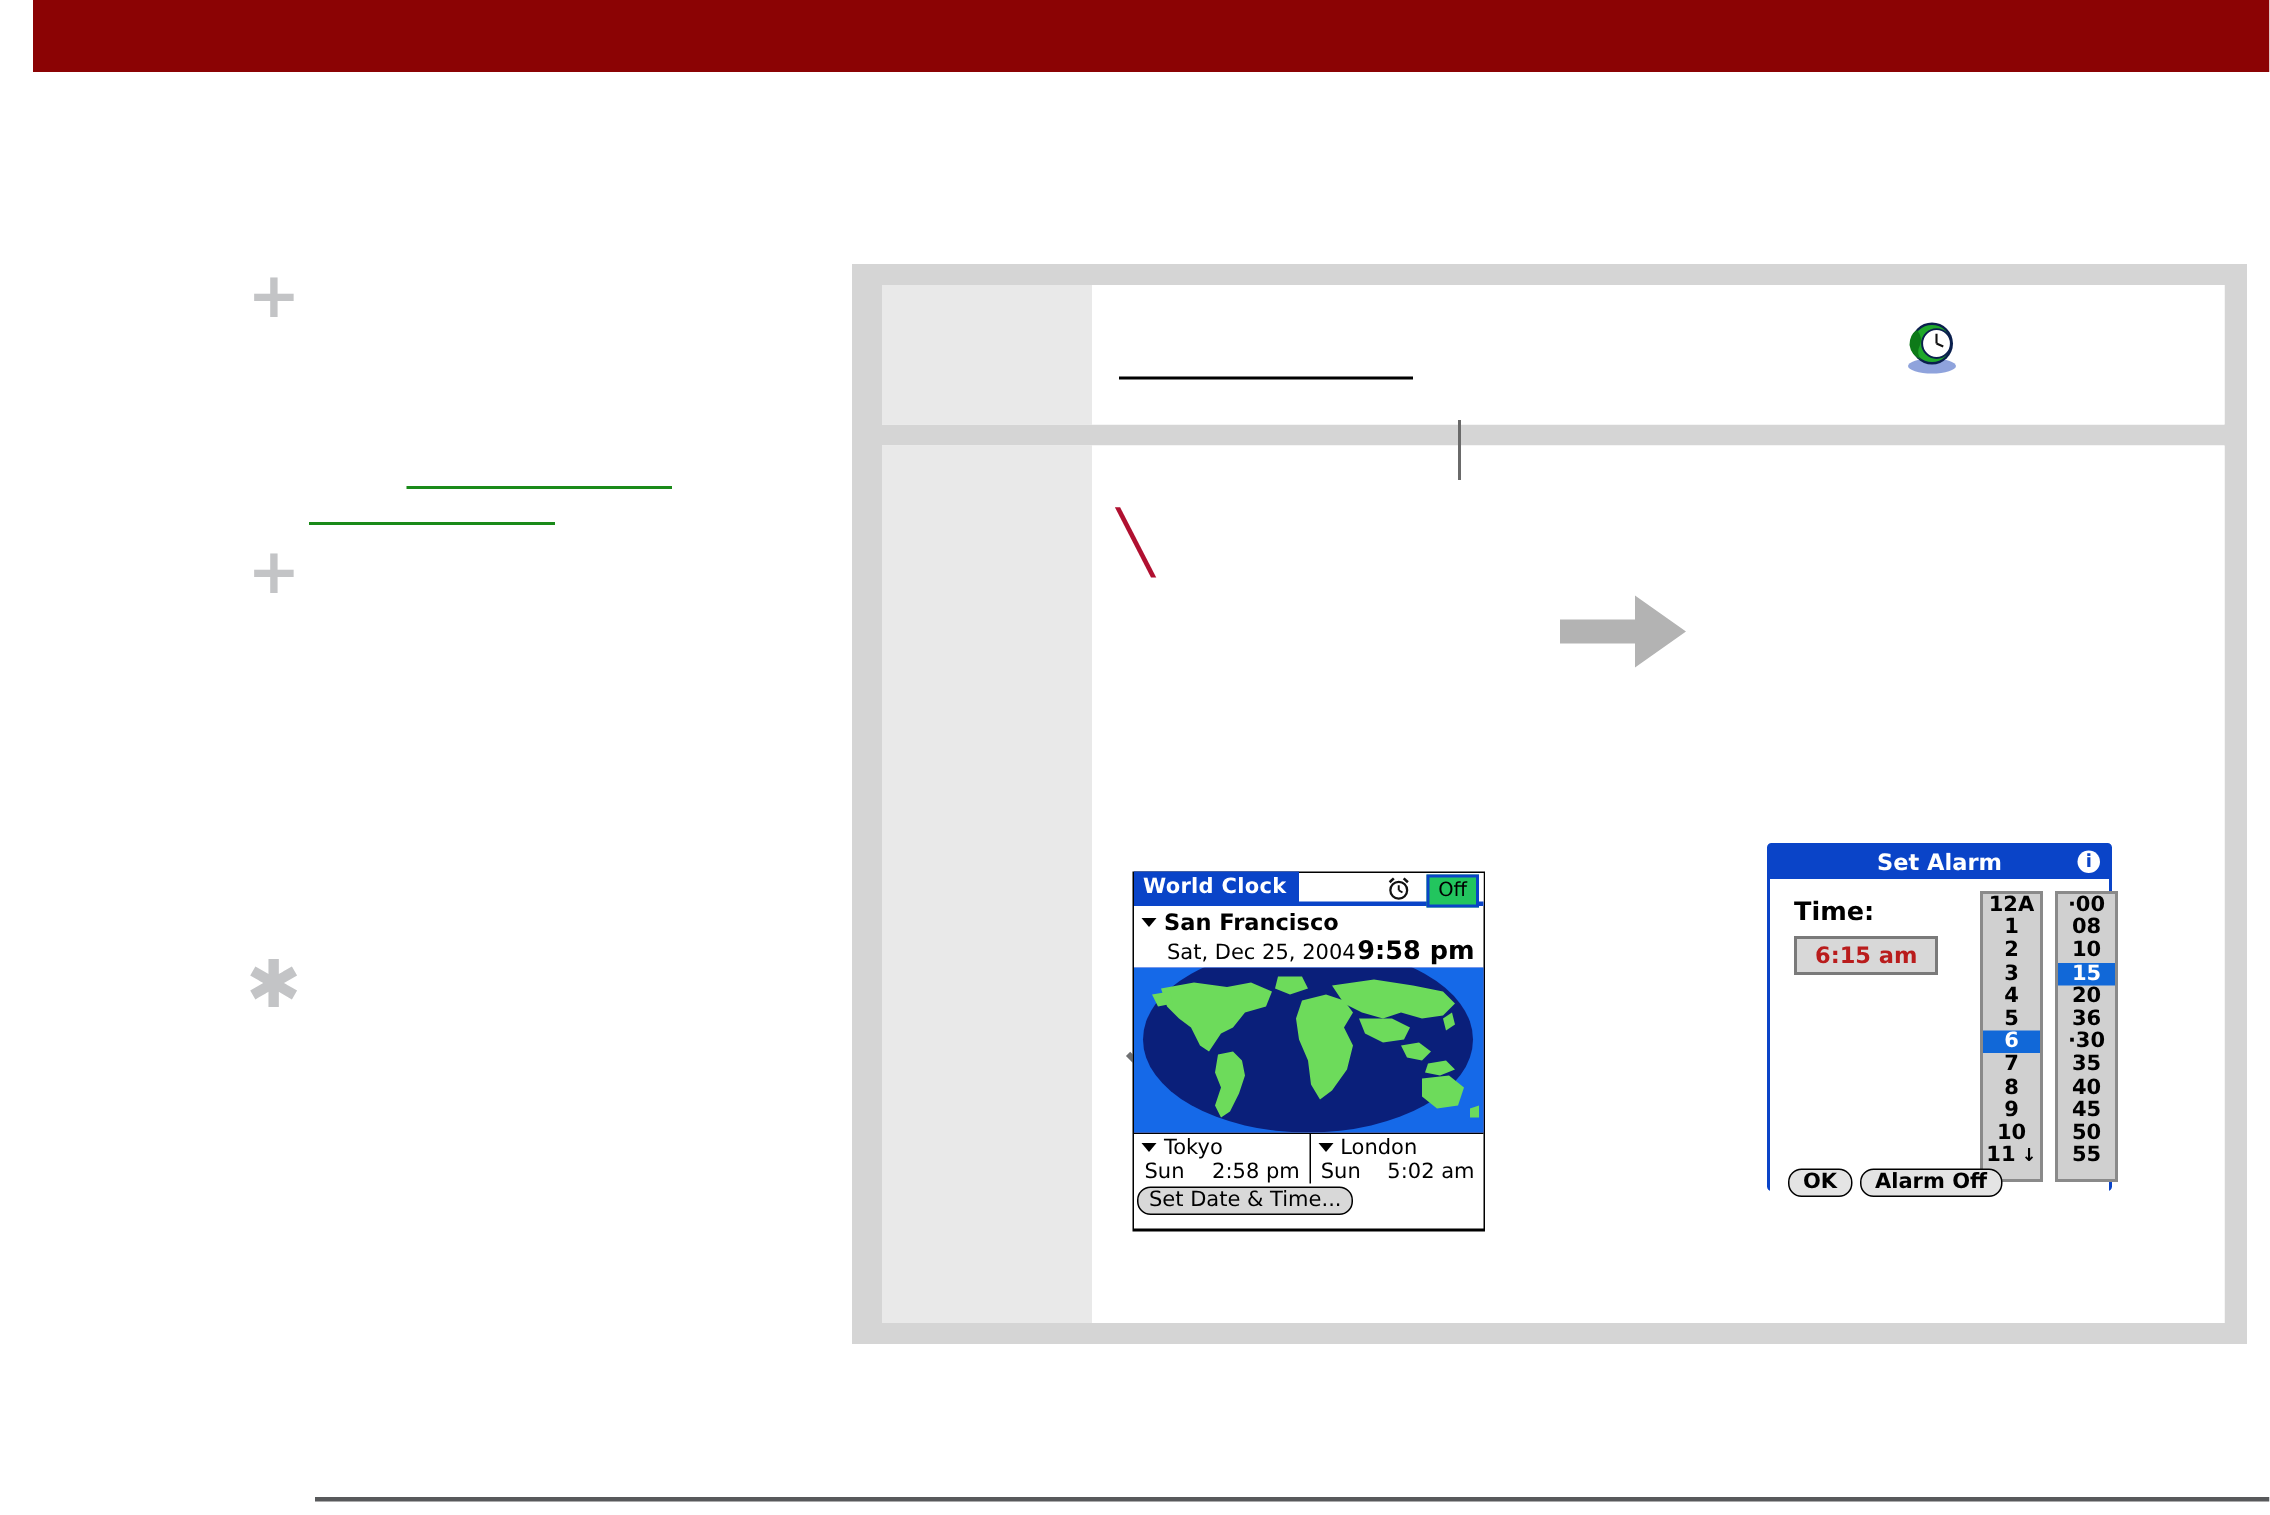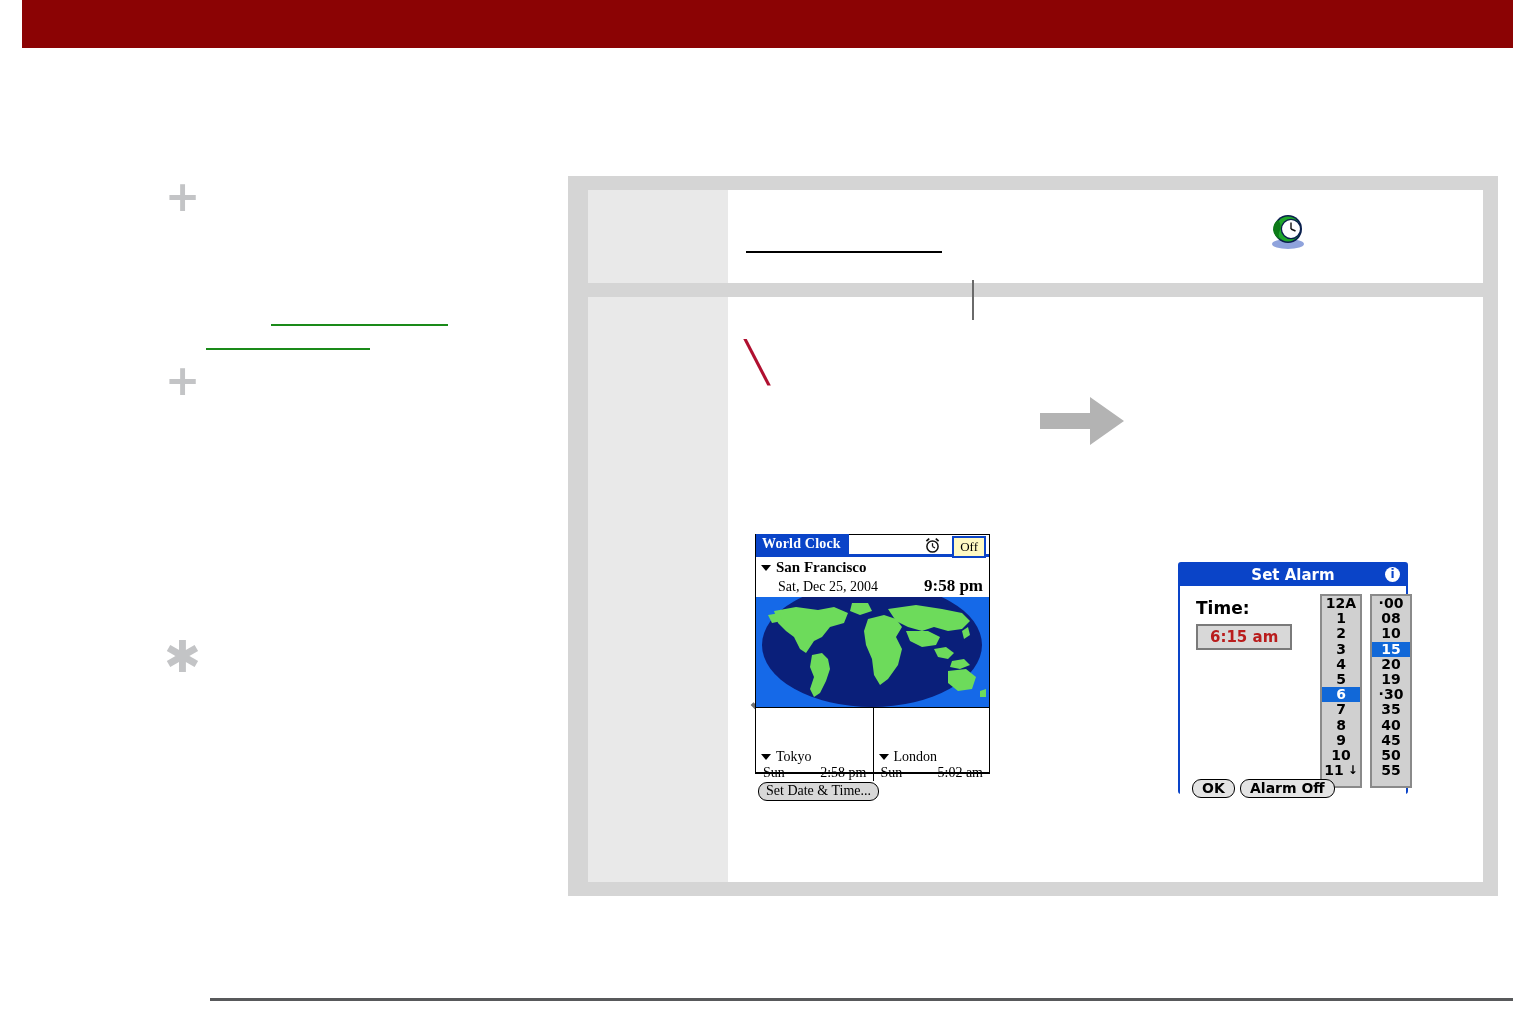--- a/index.html
+++ b/index.html
@@ -79,38 +79,37 @@
 
   
   .palm {
     position: absolute;
     font-family: "DejaVu Sans", sans-serif;
     -webkit-font-smoothing: none;
   }
 
   
   #worldclock {
-    left: 755px; top: 534px; width: 235px; height: 240px;
+    left: 755px; top: 581px; width: 235px; height: 240px;
     background: #ffffff; border: 1px solid #000;
     border-bottom: 2px solid #000;
-    font-family: Liberation Serif, serif;
   }
   .wc-titlebar {
     position: relative; height: 22px; background: #ffffff;
     border-bottom: 3px solid #0a44c8; display: flex; align-items: center;
   }
   .wc-title {
     background: #0a44c8; color: #fff; font-weight: 700; font-size: 14px;
     padding: 1px 8px 2px 6px; letter-spacing: .2px; height:21px;
     display:flex; align-items:center;
   }
   .wc-alarmicon { position:absolute; right: 48px; top: 2px; }
   .wc-off {
     position: absolute; right: 3px; top: 1px;
-    border: 2px solid #0a44c8; background: #fef9c3;
+    border: 2px solid #0a44c8; background: #22c55e;
     font-size: 13px; padding: 0px 6px 1px; color:#000;
     line-height: 17px;
   }
   .wc-city {
     display: flex; align-items: center; gap: 5px;
     padding: 2px 0 0 5px; font-size: 15px; font-weight: 700; color: #000;
   }
   .tri-down {
     width: 0; height: 0; border-left: 5px solid transparent;
     border-right: 5px solid transparent; border-top: 6px solid #000;
@@ -119,21 +118,21 @@
   .wc-dateline {
     display: flex; justify-content: space-between; align-items: baseline;
     padding: 0px 6px 1px 22px; font-size: 14px; color:#000;
   }
   .wc-time { font-weight: 700; font-size: 17px; }
   .wc-map { position: relative; width: 100%; height: 110px; overflow:hidden;
             background: #0a3fd8; }
   .wc-footer { display: flex; border-top: 1px solid #000; }
   .wc-fcol { width: 50%; padding: 1px 0 0 5px; }
   .wc-fcol.right { border-left: 1px solid #000; }
-  .wc-fcity { display:flex; align-items:center; gap:5px; font-size:14px; color:#000;margin-top:40px;}
+  .wc-fcity { display:flex; align-items:center; gap:5px; font-size:14px; color:#000;}
   .wc-ftime { display:flex; justify-content:space-between; font-size:14px;
               padding-right:6px; padding-left:2px; color:#000; }
   .wc-setbtn {
     display:inline-block; margin: 1px 0 0 2px;
     border: 1px solid #000; border-radius: 9px; background:#d8d8d8;
     font-size: 14px; padding: 0px 7px 1px; color:#000;
   }
 
   
   #setalarm {
@@ -355,21 +354,21 @@
           <span style="font-size:12px;">↓</span>
         </div>
       </div>
 
       <div class="sa-col mins">
         <div class="sa-cell">·00</div>
         <div class="sa-cell">08</div>
         <div class="sa-cell">10</div>
         <div class="sa-cell sel">15</div>
         <div class="sa-cell">20</div>
-        <div class="sa-cell">19</div>
+        <div class="sa-cell">36</div>
         <div class="sa-cell">·30</div>
         <div class="sa-cell">35</div>
         <div class="sa-cell">40</div>
         <div class="sa-cell">45</div>
         <div class="sa-cell">50</div>
         <div class="sa-cell">55</div>
       </div>
 
       <span class="sa-btn sa-ok">OK</span>
       <span class="sa-btn sa-alarmoff">Alarm Off</span>

